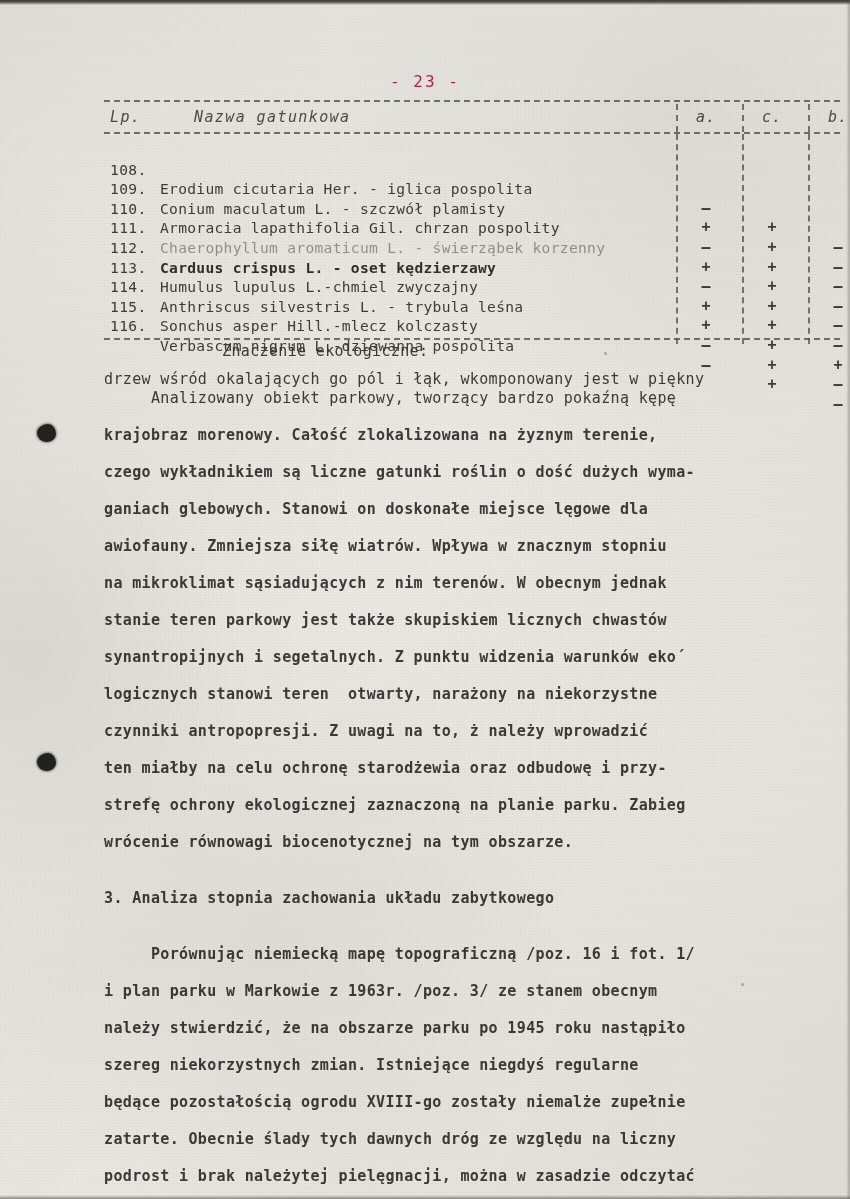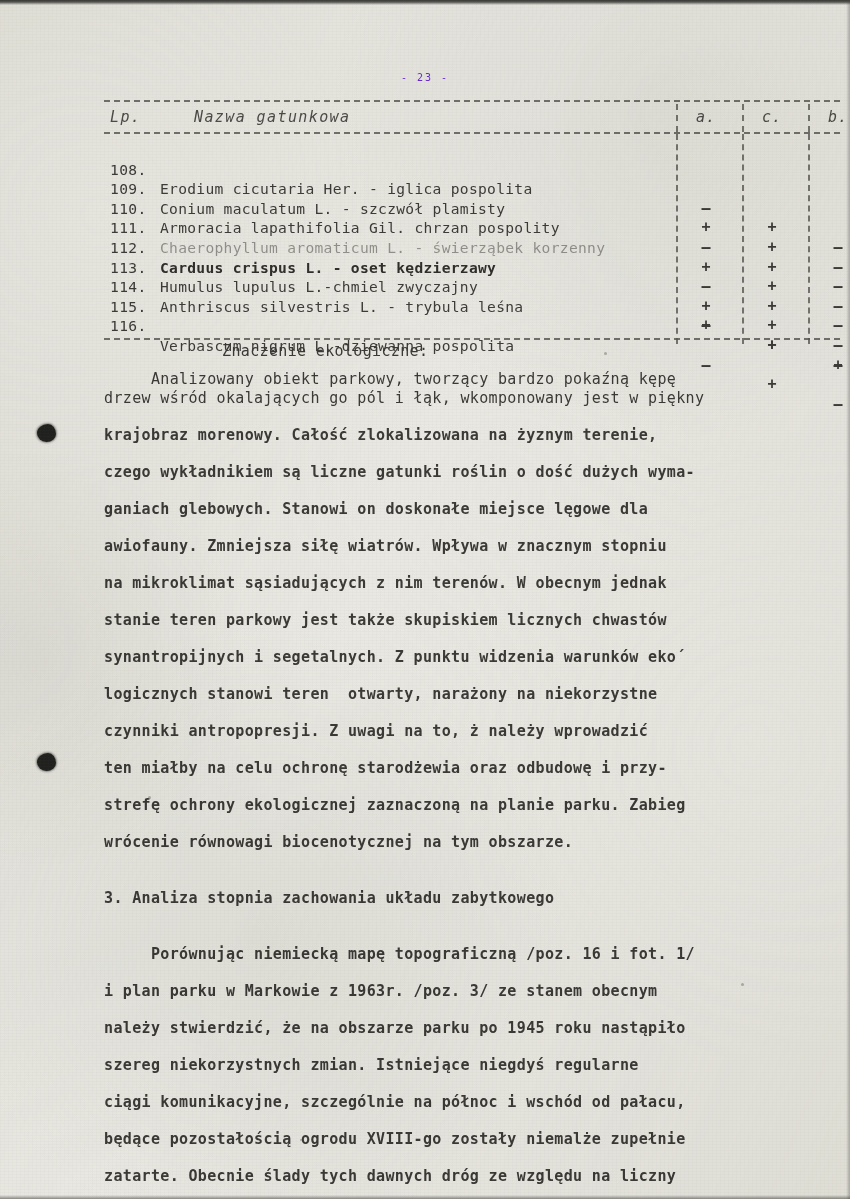--- a/index.html
+++ b/index.html
@@ -79,23 +79,23 @@
   }
   .punch.p1 { left: 37px; top: 424px; }
   .punch.p2 { left: 37px; top: 753px; }
 
   
   .page-number {
     position: absolute;
     top: 72px;
     left: 0; right: 0;
     text-align: center;
-    font-size: 10px;
+    font-size: 16px;
     letter-spacing: 2px;
-    color: #6d28d9;
+    color: #be185d;
   }
 
   
   .table-wrap {
     position: absolute;
     left: 104px;
     top: 100px;
     width: 736px;
   }
 
@@ -299,20 +299,21 @@
       <div class="row">
         <span class="num">114.</span>
         <span class="name">Anthriscus silvestris L. - trybula leśna</span>
         <span class="mk c0">+</span>
         <span class="mk c1">+</span>
         <span class="mk c2">+</span>
       </div>
 
       <div class="row">
         <span class="num">115.</span>
+        <span class="name">Sonchus asper Hill.-mlecz kolczasty</span>
         <span class="mk c0">–</span>
         <span class="mk c1">+</span>
         <span class="mk c2">–</span>
       </div>
 
       <div class="row">
         <span class="num">116.</span>
         <span class="name">Verbascum nigrum L.-dziewanna pospolita</span>
         <span class="mk c0">–</span>
         <span class="mk c1">+</span>
@@ -321,22 +322,22 @@
 
     </div>
 
     <div class="rule"></div>
   </div>
 
   <div class="body-text">
 
     <div class="line sub">Znaczenie ekologiczne:</div>
 
+    <div class="line tight">drzew wśród okalających go pól i łąk, wkomponowany jest w piękny</div>
     <div class="line tight">     Analizowany obiekt parkowy, tworzący bardzo pokaźną kępę</div>
-    <div class="line tight">drzew wśród okalających go pól i łąk, wkomponowany jest w piękny</div>
 
     <div class="gap-sm"></div>
 
     <div class="line loose">krajobraz morenowy. Całość zlokalizowana na żyznym terenie,</div>
     <div class="line loose">czego wykładnikiem są liczne gatunki roślin o dość dużych wyma-</div>
     <div class="line loose">ganiach glebowych. Stanowi on doskonałe miejsce lęgowe dla</div>
     <div class="line loose">awiofauny. Zmniejsza siłę wiatrów. Wpływa w znacznym stopniu</div>
     <div class="line loose">na mikroklimat sąsiadujących z nim terenów. W obecnym jednak</div>
     <div class="line loose">stanie teren parkowy jest także skupiskiem licznych chwastów</div>
     <div class="line loose">synantropijnych i segetalnych. Z punktu widzenia warunków eko´</div>
@@ -349,21 +350,20 @@
     <div class="gap-md"></div>
 
     <div class="line loose">3. Analiza stopnia zachowania układu zabytkowego</div>
 
     <div class="gap-md"></div>
 
     <div class="line loose">     Porównując niemiecką mapę topograficzną /poz. 16 i fot. 1/</div>
     <div class="line loose">i plan parku w Markowie z 1963r. /poz. 3/ ze stanem obecnym</div>
     <div class="line loose">należy stwierdzić, że na obszarze parku po 1945 roku nastąpiło</div>
     <div class="line loose">szereg niekorzystnych zmian. Istniejące niegdyś regularne</div>
-    <div class="line loose">ciągi komunikacyjne, szczególnie na północ i wschód od pałacu,</div>
     <div class="line loose">będące pozostałością ogrodu XVIII-go zostały niemalże zupełnie</div>
     <div class="line loose">zatarte. Obecnie ślady tych dawnych dróg ze względu na liczny</div>
     <div class="line loose">podrost i brak należytej pielęgnacji, można w zasadzie odczytać</div>
 
   </div>
 
   <div class="punch p1"></div>
   <div class="punch p2"></div>
 
   <div class="speck" style="left:604px; top:352px; width:3px; height:3px;"></div>

